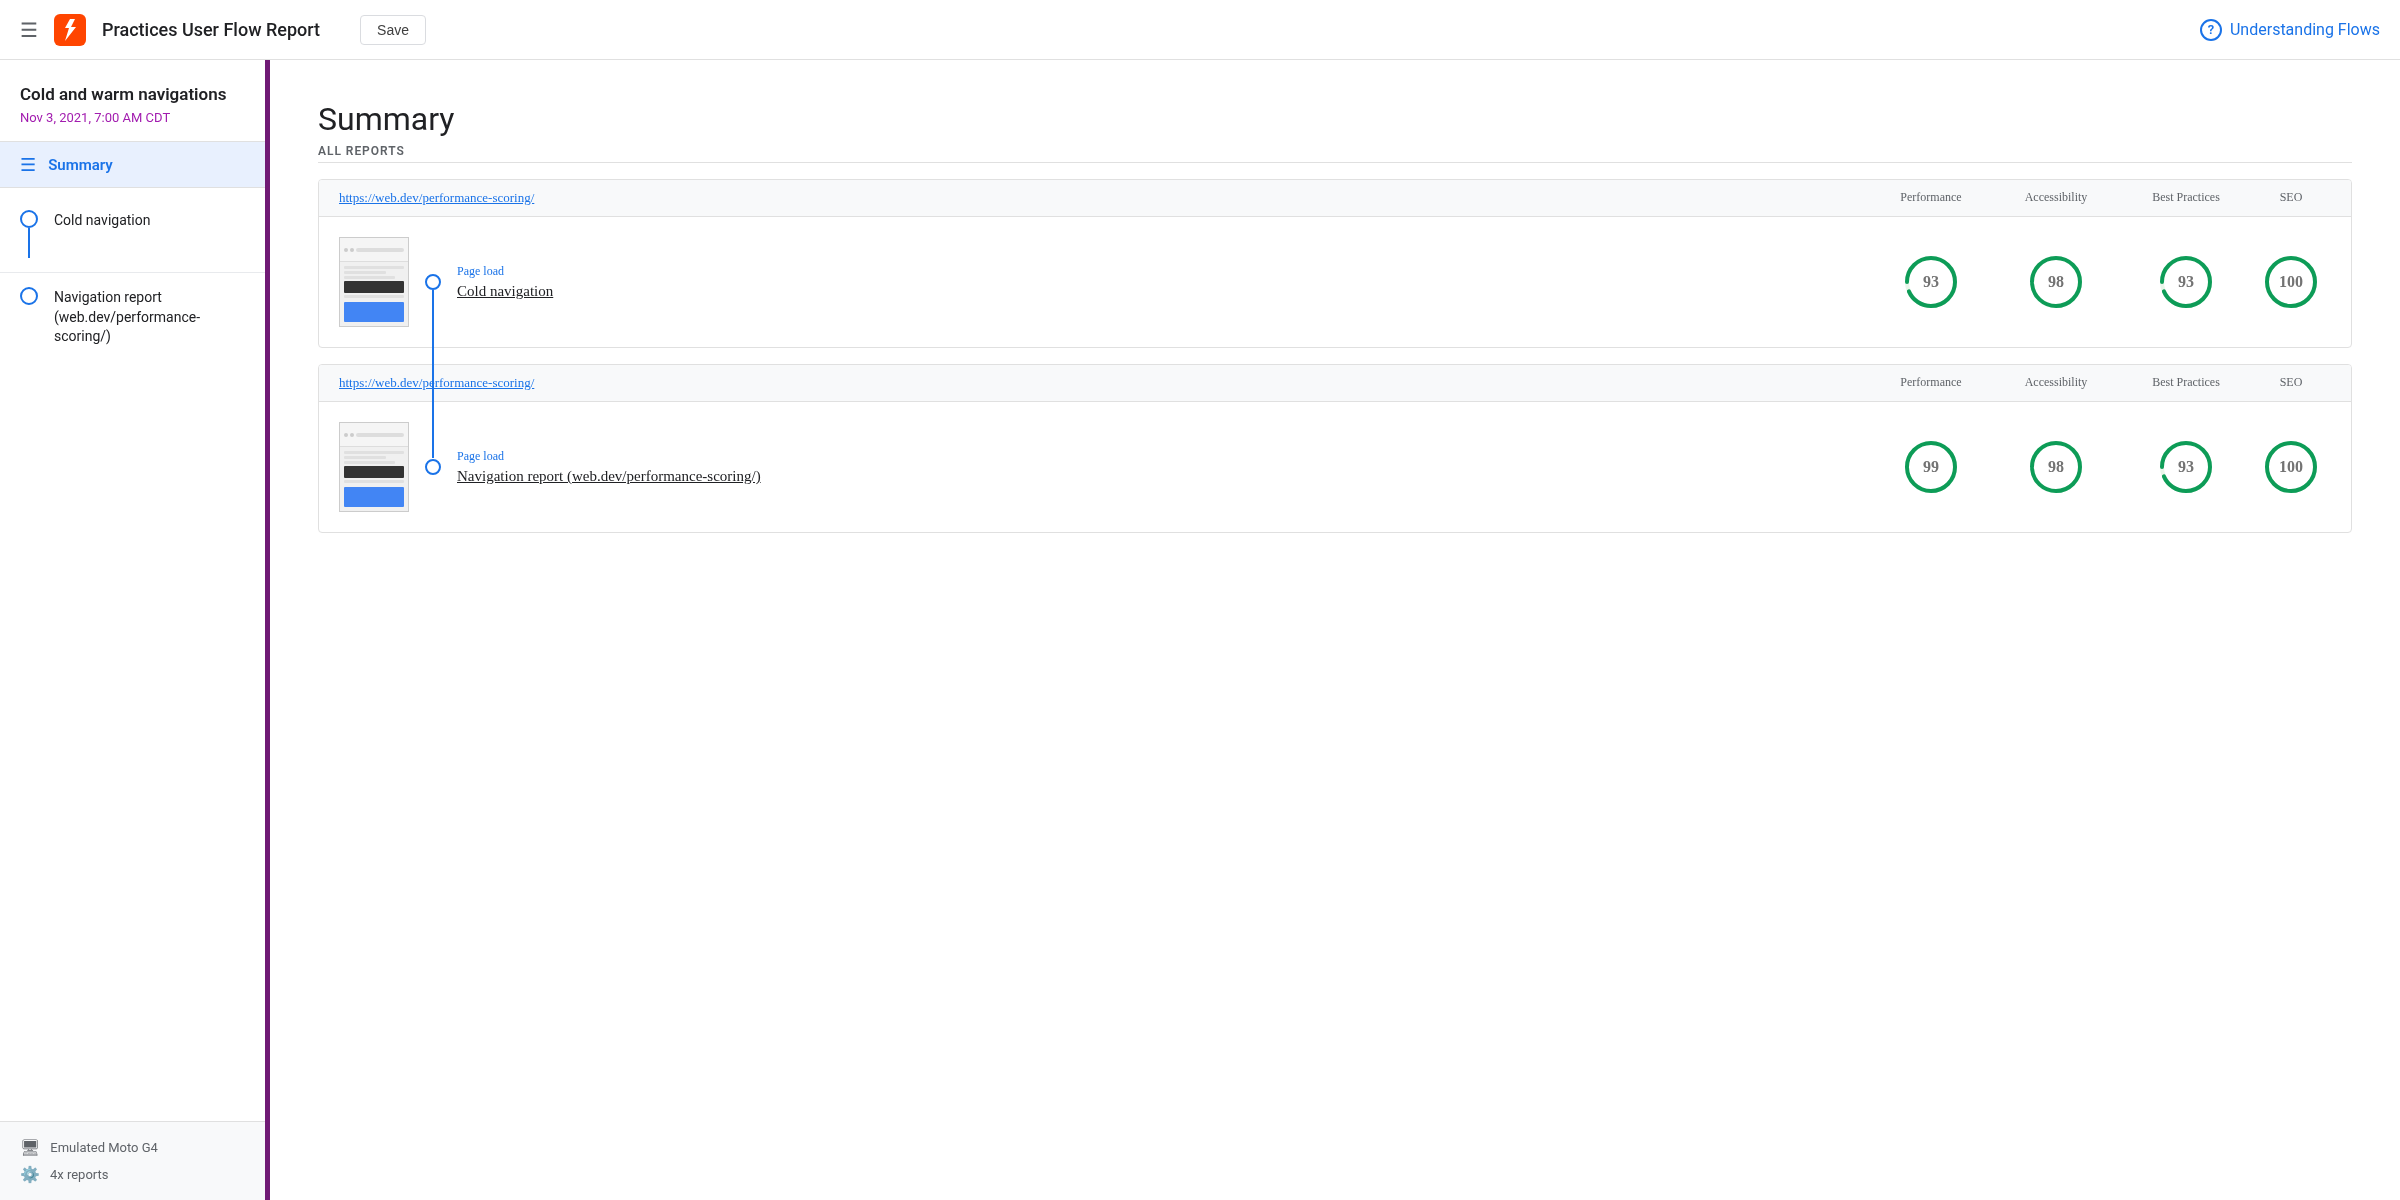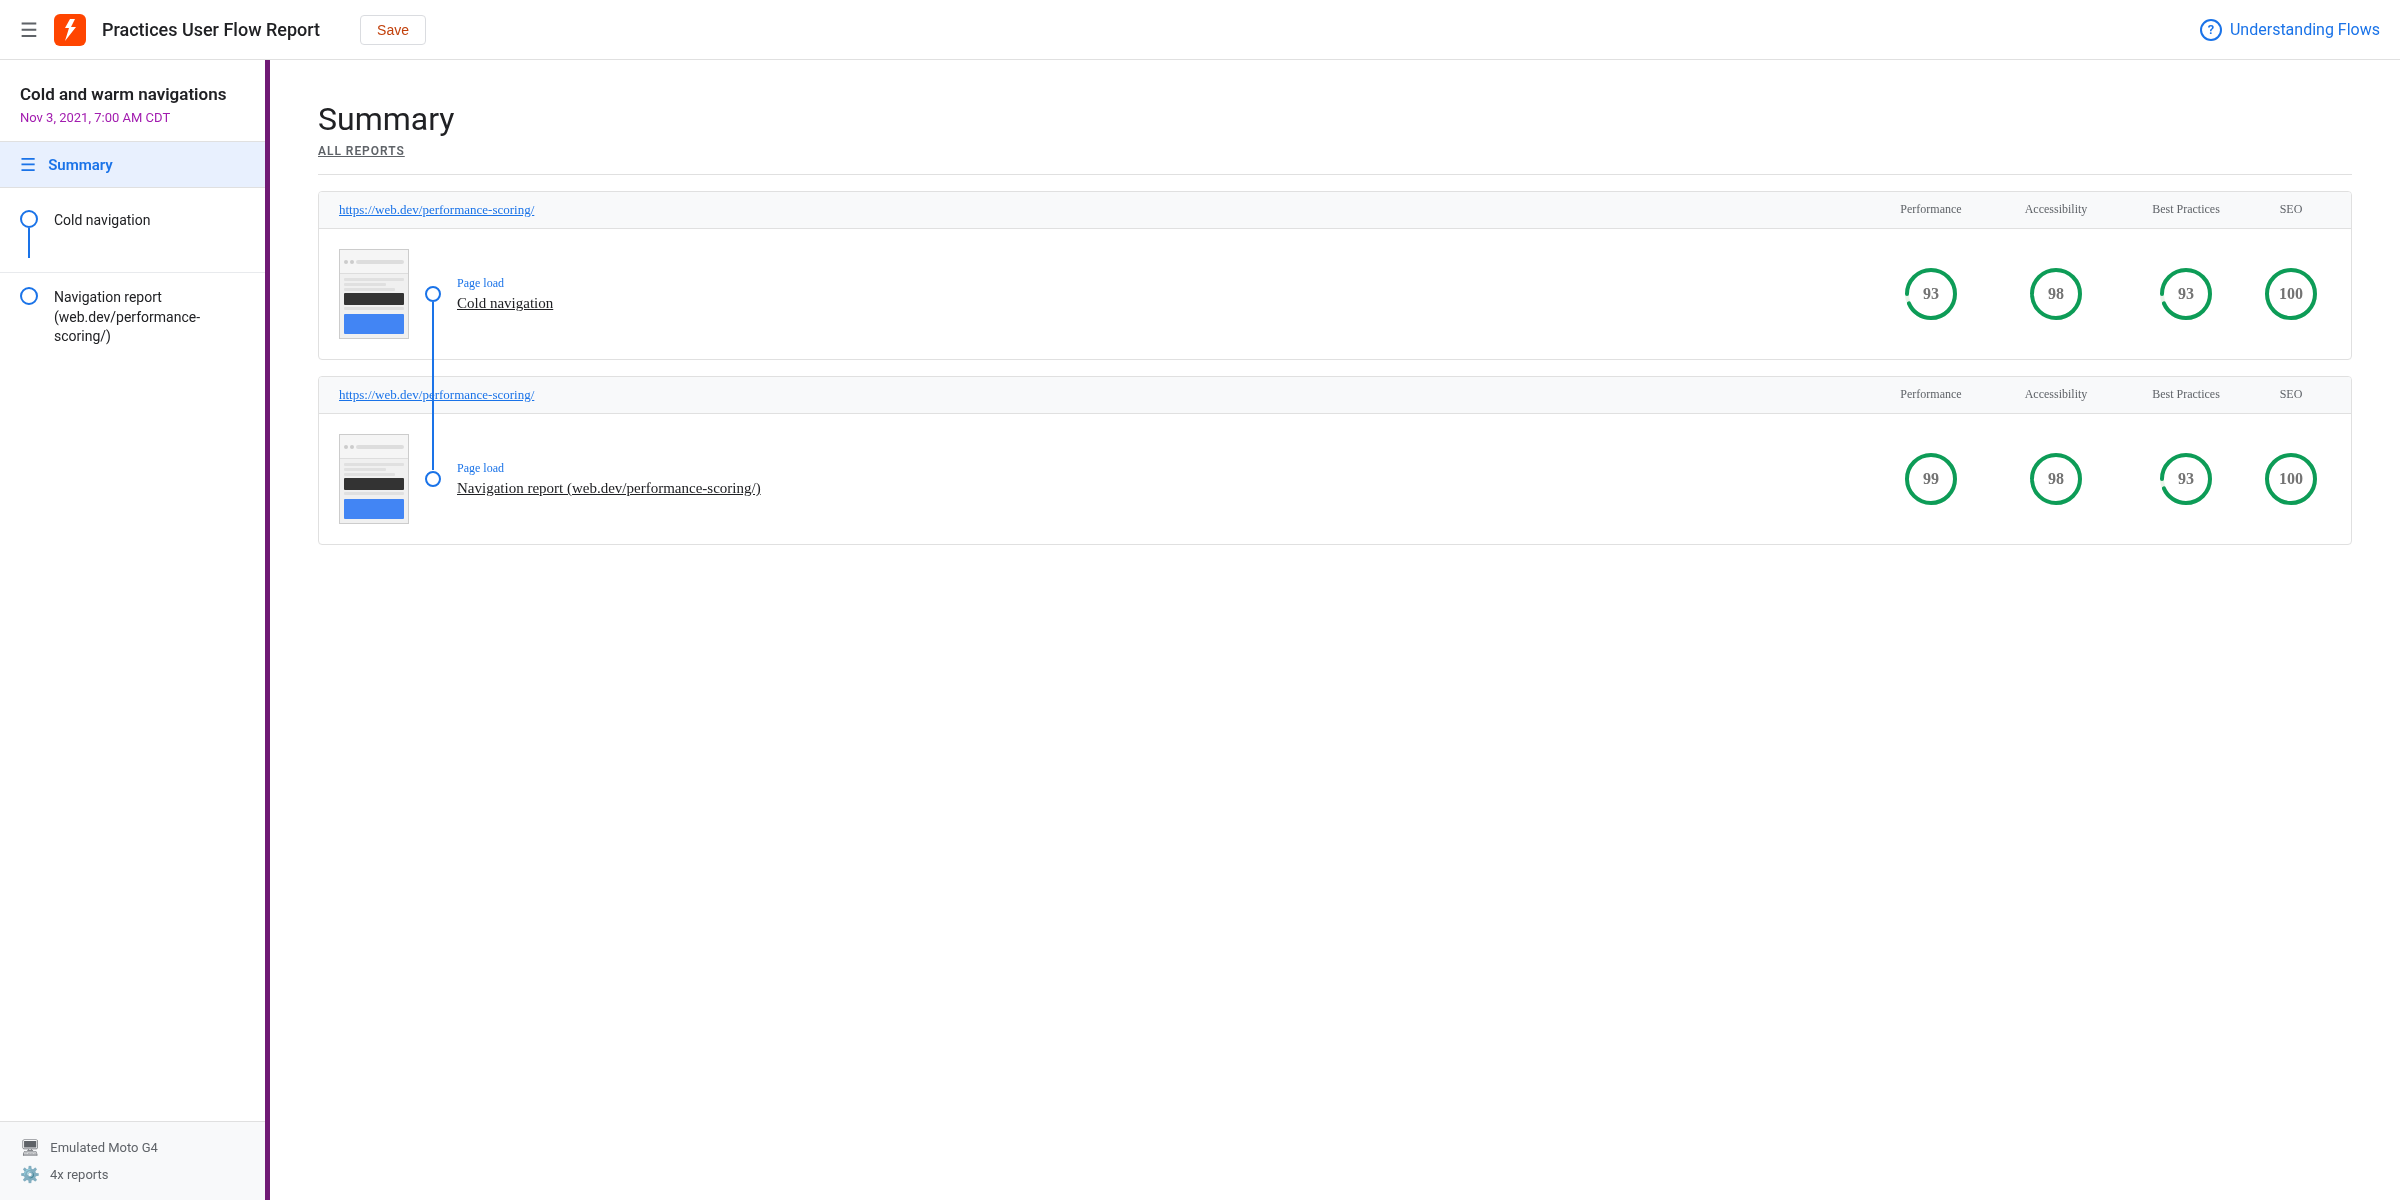--- a/index.html
+++ b/index.html
@@ -36,21 +36,21 @@
       color: #202124;
     }
     .save-btn {
       margin-left: 24px;
       padding: 6px 16px;
       border: 1px solid #dadce0;
       border-radius: 4px;
       background: #fff;
       font-size: 14px;
       cursor: pointer;
-      color: #c2410c;
+      color: #404040;
     }
     .header-right {
       position: absolute;
       right: 20px;
       display: flex;
       align-items: center;
       gap: 8px;
       color: #1a73e8;
       font-size: 16px;
       cursor: pointer;
@@ -204,23 +204,22 @@
       color: #5f6368;
       margin-bottom: 48px;
     }
 
     
     .all-reports-label {
       font-size: 12px;
       font-weight: 600;
       letter-spacing: 0.08em;
       color: #5f6368;
-      margin-bottom: 16px;
+      margin-bottom: 4px;
       text-transform: uppercase;
-      text-decoration: underline;
     }
     .report-thumbnail {
       width: 70px;
       height: 90px;
       background: #f0f0f0;
       border: 1px solid #ccc;
       flex-shrink: 0;
       display: flex;
       flex-direction: column;
       overflow: hidden;

